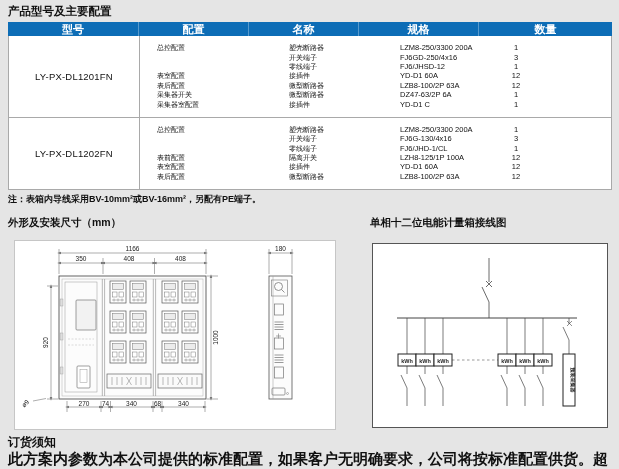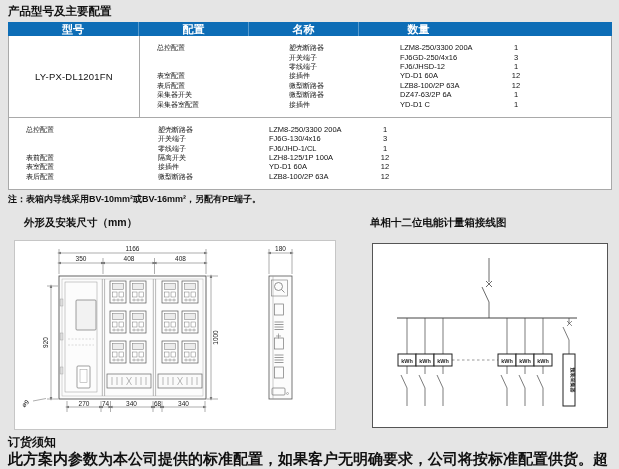--- a/index.html
+++ b/index.html
@@ -18,21 +18,21 @@
   .c-model{width:130px;border-right:1px solid #a9a9a9;display:flex;align-items:center;justify-content:center;
            font-size:9.5px;letter-spacing:.2px;}
   .c-rows{flex:1;padding:7px 0 8px 0;}
   .trow{display:grid;grid-template-columns:149px 111px 96px 40px;height:9.4px;line-height:9px;
         align-items:center;font-size:7.5px;white-space:nowrap;}
   .cfg{padding-left:17px;font-size:7px;}
   .nm{font-size:7px;}
   .qt{text-align:center;}
   .note{position:absolute;left:8px;top:193px;font-size:9px;font-weight:bold;}
   .sec-title{position:absolute;top:216px;font-size:10.5px;font-weight:bold;}
-  .sec-title.left{left:24px;}
+  .sec-title.left{left:8px;}
   .sec-title.right{left:370px;}
   .draw-left{position:absolute;left:14px;top:240px;width:322px;height:190px;border:1px solid #c6c6c6;
              box-sizing:border-box;background:#fff;}
   .draw-right{position:absolute;left:372px;top:243px;width:236px;height:185px;border:1px solid #555;
               box-sizing:border-box;background:#fff;}
   svg{display:block;font-family:"Liberation Sans","DejaVu Sans",sans-serif;}
   svg text{fill:#222;}
   .dim{font-size:6.5px;}
   .order-title{position:absolute;left:8px;top:434px;font-size:12px;font-weight:bold;}
   .order-text{position:absolute;left:8px;top:450px;width:606px;font-size:15px;font-weight:bold;}
@@ -42,20 +42,21 @@
 
 <div class="page">
 
   <div class="title">产品型号及主要配置</div>
 
   <div class="table">
     <div class="thead">
       <div class="th">型号</div>
       <div class="th">配置</div>
       <div class="th">名称</div>
+      <div class="th">规格</div>
       <div class="th">数量</div>
     </div>
     <div class="tbody">
 
       <div class="tblock">
         <div class="c-model">LY-PX-DL1201FN</div>
         <div class="c-rows">
           <div class="trow">
             <span class="cfg">总控配置</span>
             <span class="nm">塑壳断路器</span>
@@ -95,20 +96,21 @@
           <div class="trow">
             <span class="cfg">采集器室配置</span>
             <span class="nm">接插件</span>
             <span class="sp">YD-D1 C</span>
             <span class="qt">1</span>
           </div>
         </div>
       </div>
 
       <div class="tblock">
+        <div class="c-model">LY-PX-DL1202FN</div>
         <div class="c-rows">
           <div class="trow">
             <span class="cfg">总控配置</span>
             <span class="nm">塑壳断路器</span>
             <span class="sp">LZM8-250/3300 200A</span>
             <span class="qt">1</span>
           </div>
           <div class="trow">
             <span class="cfg"></span>
             <span class="nm">开关端子</span>

